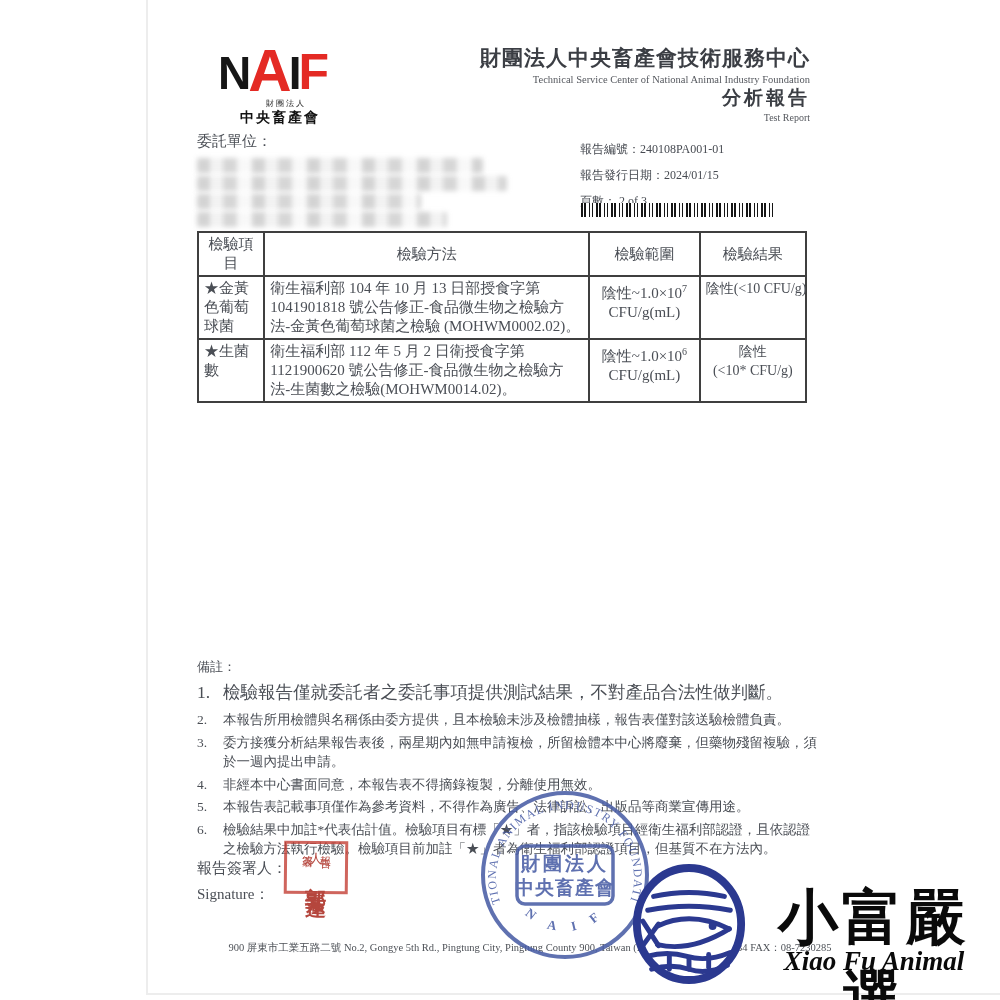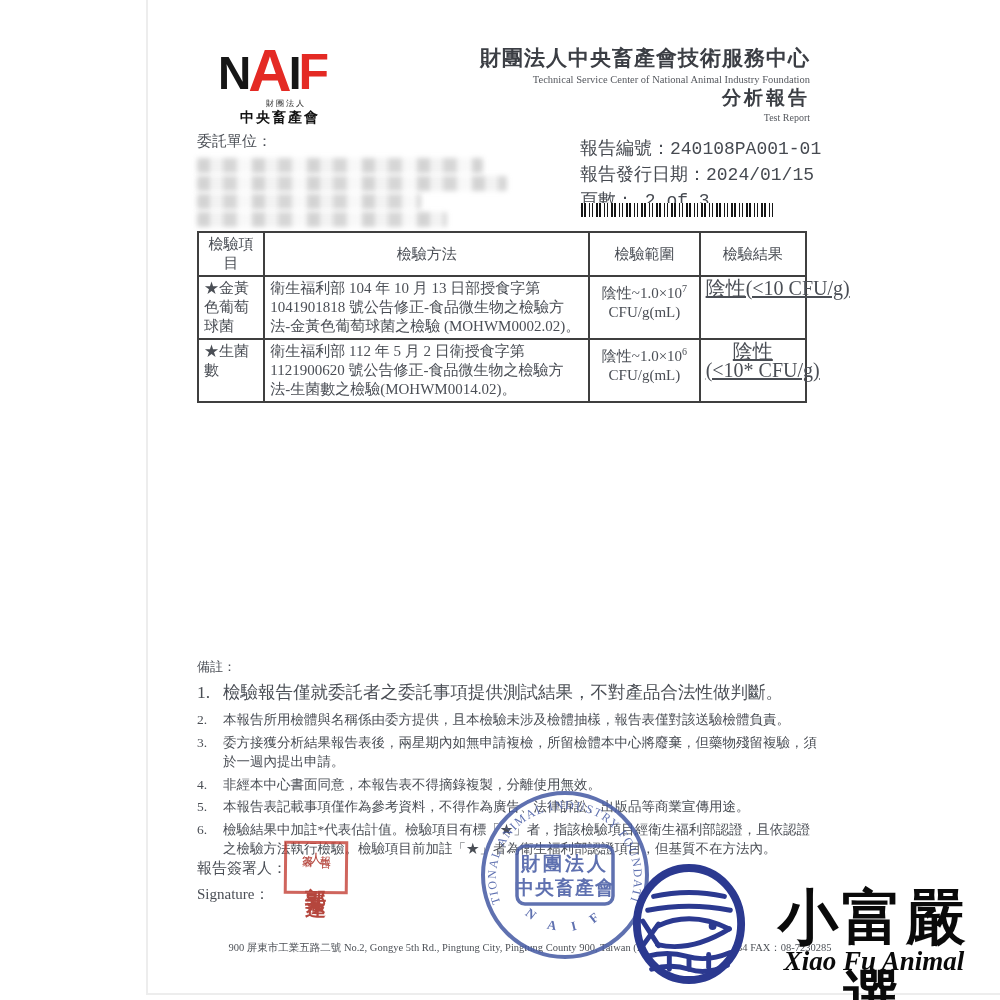--- a/index.html
+++ b/index.html
@@ -29,32 +29,32 @@
   .hdr-t-zh{font-size:19px;font-weight:bold;color:#3b3e44;letter-spacing:3px;}
   .hdr-t-en{font-size:10px;color:#55585e;margin-top:1px;}
 
   
   .client-label{left:197px;top:132px;font-size:15px;}
   .redact{left:197px;top:158px;width:320px;}
   .redact .r-row{height:15px;margin-bottom:3px;border-radius:2px;filter:blur(2.5px);
     background:repeating-linear-gradient(90deg,rgba(140,140,140,.38) 0 13px,rgba(210,210,210,.28) 13px 26px,rgba(120,120,120,.30) 26px 40px,rgba(225,225,225,.22) 40px 55px);}
 
   
-  .rinfo{left:580px;top:136px;font-size:18px;line-height:26px;color:#464a51;font-family:Liberation Mono, monospace;}
+  .rinfo{left:580px;top:136px;font-size:12px;line-height:26px;color:#464a51;}
   .barcode{left:581px;top:203px;width:192px;height:14px;
     background:repeating-linear-gradient(90deg,#151515 0 2px,#fff 2px 3px,#151515 3px 5px,#fff 5px 8px,#151515 8px 9px,#fff 9px 11px,#151515 11px 12px,#fff 12px 15px);}
 
   
   table.results{left:197px;top:231px;position:absolute;border-collapse:collapse;table-layout:fixed;width:610px;
     font-size:15px;color:#4a4e55;}
   table.results td,table.results th{border:2px solid #3f3f3f;vertical-align:top;padding:2px 5px;line-height:19px;font-weight:normal;}
   table.results th{text-align:center;height:22px;vertical-align:middle;}
   .c-item{width:66px;} .c-method{width:324px;} .c-range{width:110px;} .c-result{width:106px;}
   .cell-center{text-align:center;}
-  .res-nowrap{white-space:nowrap;font-size:20px;text-decoration:underline;}
+  .res-nowrap{white-space:nowrap;font-size:14px;}
   sup{font-size:10px;}
 
   
   .notes{left:197px;top:658px;width:624px;}
   .notes-label{font-size:13px;margin-bottom:4px;}
   .note{display:flex;margin-bottom:3px;font-size:13.5px;line-height:19.5px;}
   .note .n-num{width:26px;flex:0 0 26px;}
   .note.big{font-size:17.5px;line-height:25px;margin:3px 0 5px 0;}
   .note.big .n-num{width:26px;}
 

